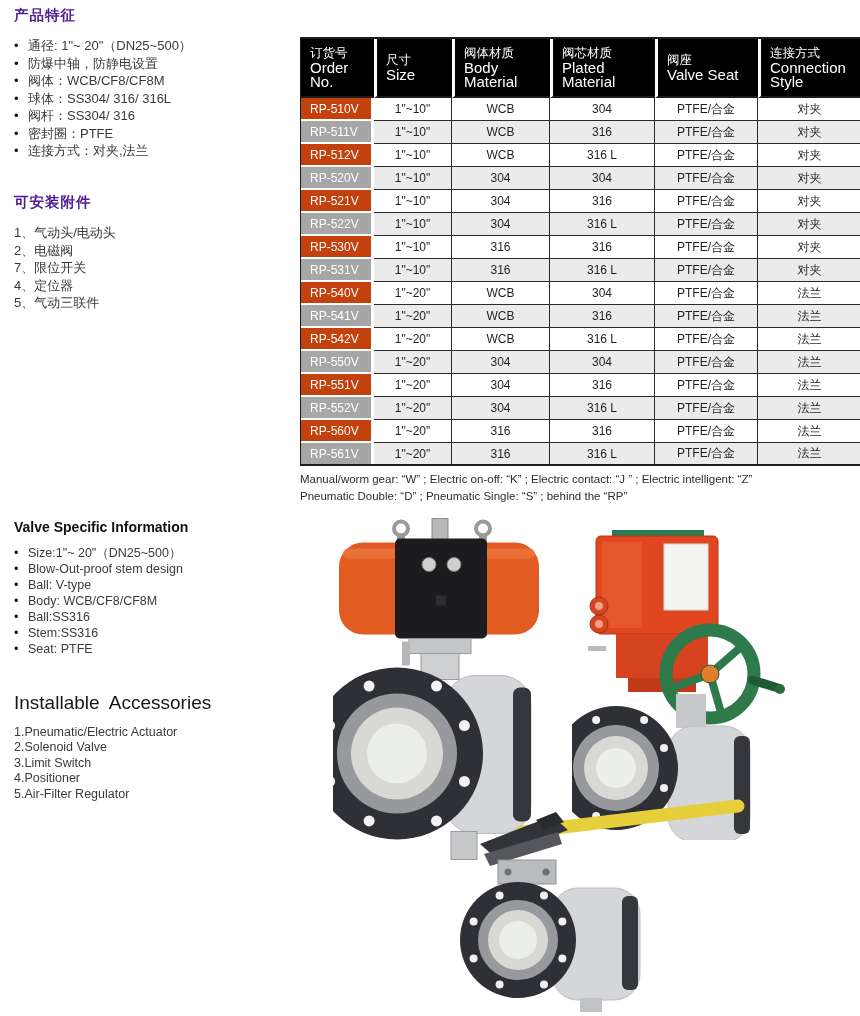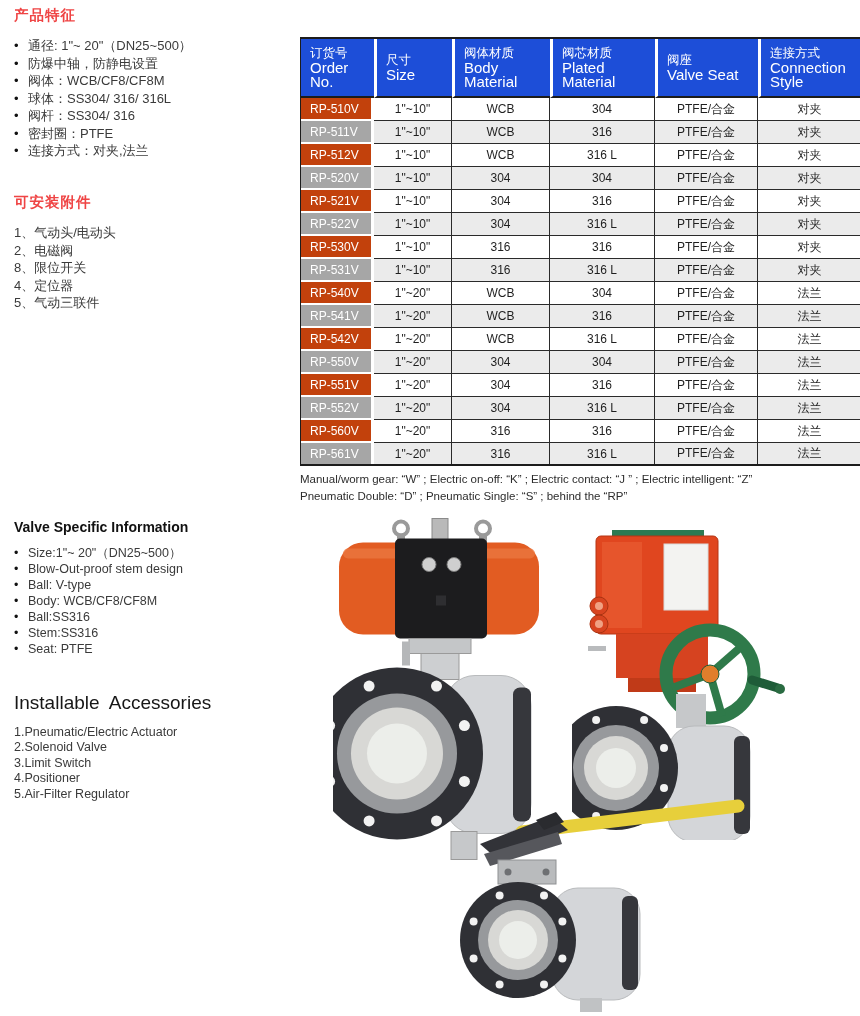--- a/index.html
+++ b/index.html
@@ -11,40 +11,40 @@
   }
   .page{position:absolute;inset:0;}
 
   
   .sec{position:absolute;left:14px;width:285px;}
   .sec-features{top:6px;}
   .sec-acc-zh{top:193px;}
   .sec-valve-info{top:519px;}
   .sec-acc-en{top:676px;margin-top:16px;}
 
-  .cn-title{margin:0 0 12px 0;font-size:14.5px;font-weight:bold;color:#ef4444;letter-spacing:1px;}
+  .cn-title{margin:0 0 12px 0;font-size:14.5px;font-weight:bold;color:#4c1d95;letter-spacing:1px;}
   .en-title-sm{margin:0 0 10px 0;font-size:14px;font-weight:bold;color:#111;}
   .en-title-lg{margin:0 0 11px 0;font-size:19px;font-weight:normal;color:#161616;word-spacing:5px;}
 
   ul.bullets{list-style:none;margin:0;padding:0;font-size:13px;color:#3a3a3a;}
   ul.bullets li{position:relative;padding-left:14px;line-height:17.5px;}
   ul.bullets li::before{content:"\2022";position:absolute;left:0;top:0;color:#111;}
   ul.bullets.tight li{line-height:16px;font-size:12.5px;}
   ul.plain{list-style:none;margin:0;padding:0;font-size:13px;color:#3a3a3a;}
   ul.plain li{line-height:17.5px;}
   ul.plain.tight li{line-height:15.4px;font-size:12.5px;}
 
   
   .table-area{position:absolute;left:300px;top:37px;width:560px;}
   table.spec{
     table-layout:fixed;width:560px;border-collapse:separate;border-spacing:0;
     border-top:2px solid #1c1c1c;border-bottom:2px solid #1c1c1c;border-left:1px solid #1c1c1c;
   }
   table.spec thead th{
-    background:#1d4ed8;color:#ffffff;font-weight:normal;text-align:left;
+    background:#000000;color:#ffffff;font-weight:normal;text-align:left;
     vertical-align:middle;padding:7px 2px 7px 9px;border-bottom:2px solid #1c1c1c;
     height:36px;overflow:hidden;
   }
   table.spec thead th + th{border-left:3px solid #ffffff;}
   table.spec thead th .zh{display:block;font-size:12.5px;line-height:15px;}
   table.spec thead th .en{display:block;font-size:15px;line-height:14px;}
   table.spec tbody td{
     height:21px;text-align:center;font-size:12px;color:#1f1f1f;padding:0;
     border-right:1px solid #2a2a2a;border-bottom:1px solid #2a2a2a;background:#ffffff;
     overflow:hidden;white-space:nowrap;
@@ -84,21 +84,21 @@
         <li>密封圈：PTFE</li>
         <li>连接方式：对夹,法兰</li>
       </ul>
   </section>
 
   <section class="sec sec-acc-zh">
     <h3 class="cn-title">可安装附件</h3>
     <ul class="plain">
         <li>1、气动头/电动头</li>
         <li>2、电磁阀</li>
-        <li>8、限位开关</li>
+        <li>7、限位开关</li>
         <li>4、定位器</li>
         <li>5、气动三联件</li>
       </ul>
   </section>
 
   <section class="table-area">
     <table class="spec">
       <colgroup>
         <col style="width:73px">
           <col style="width:78px">

